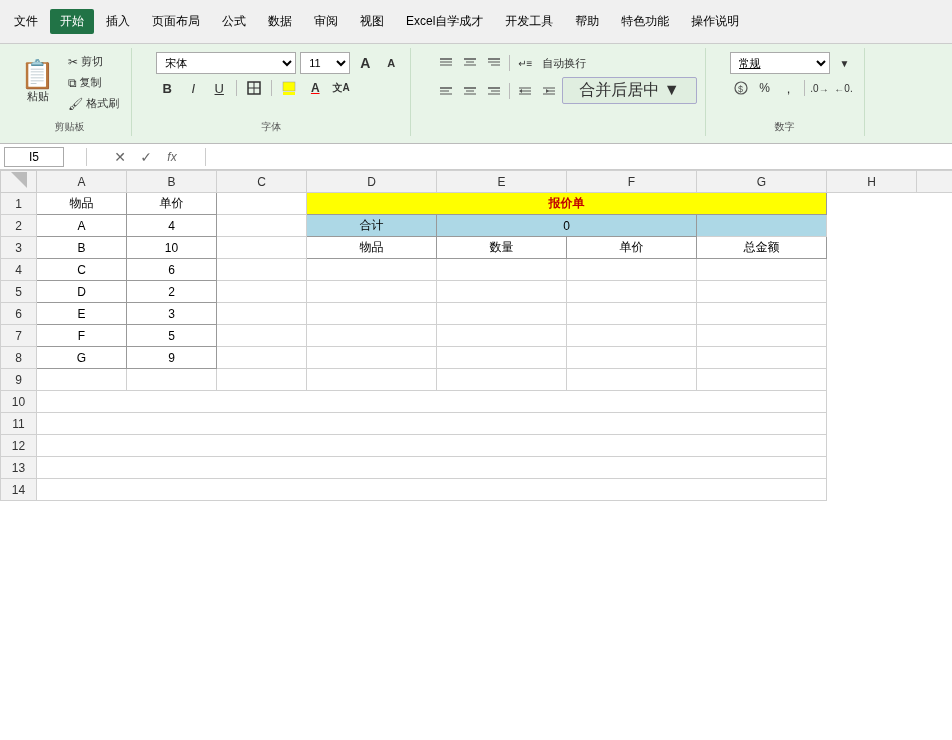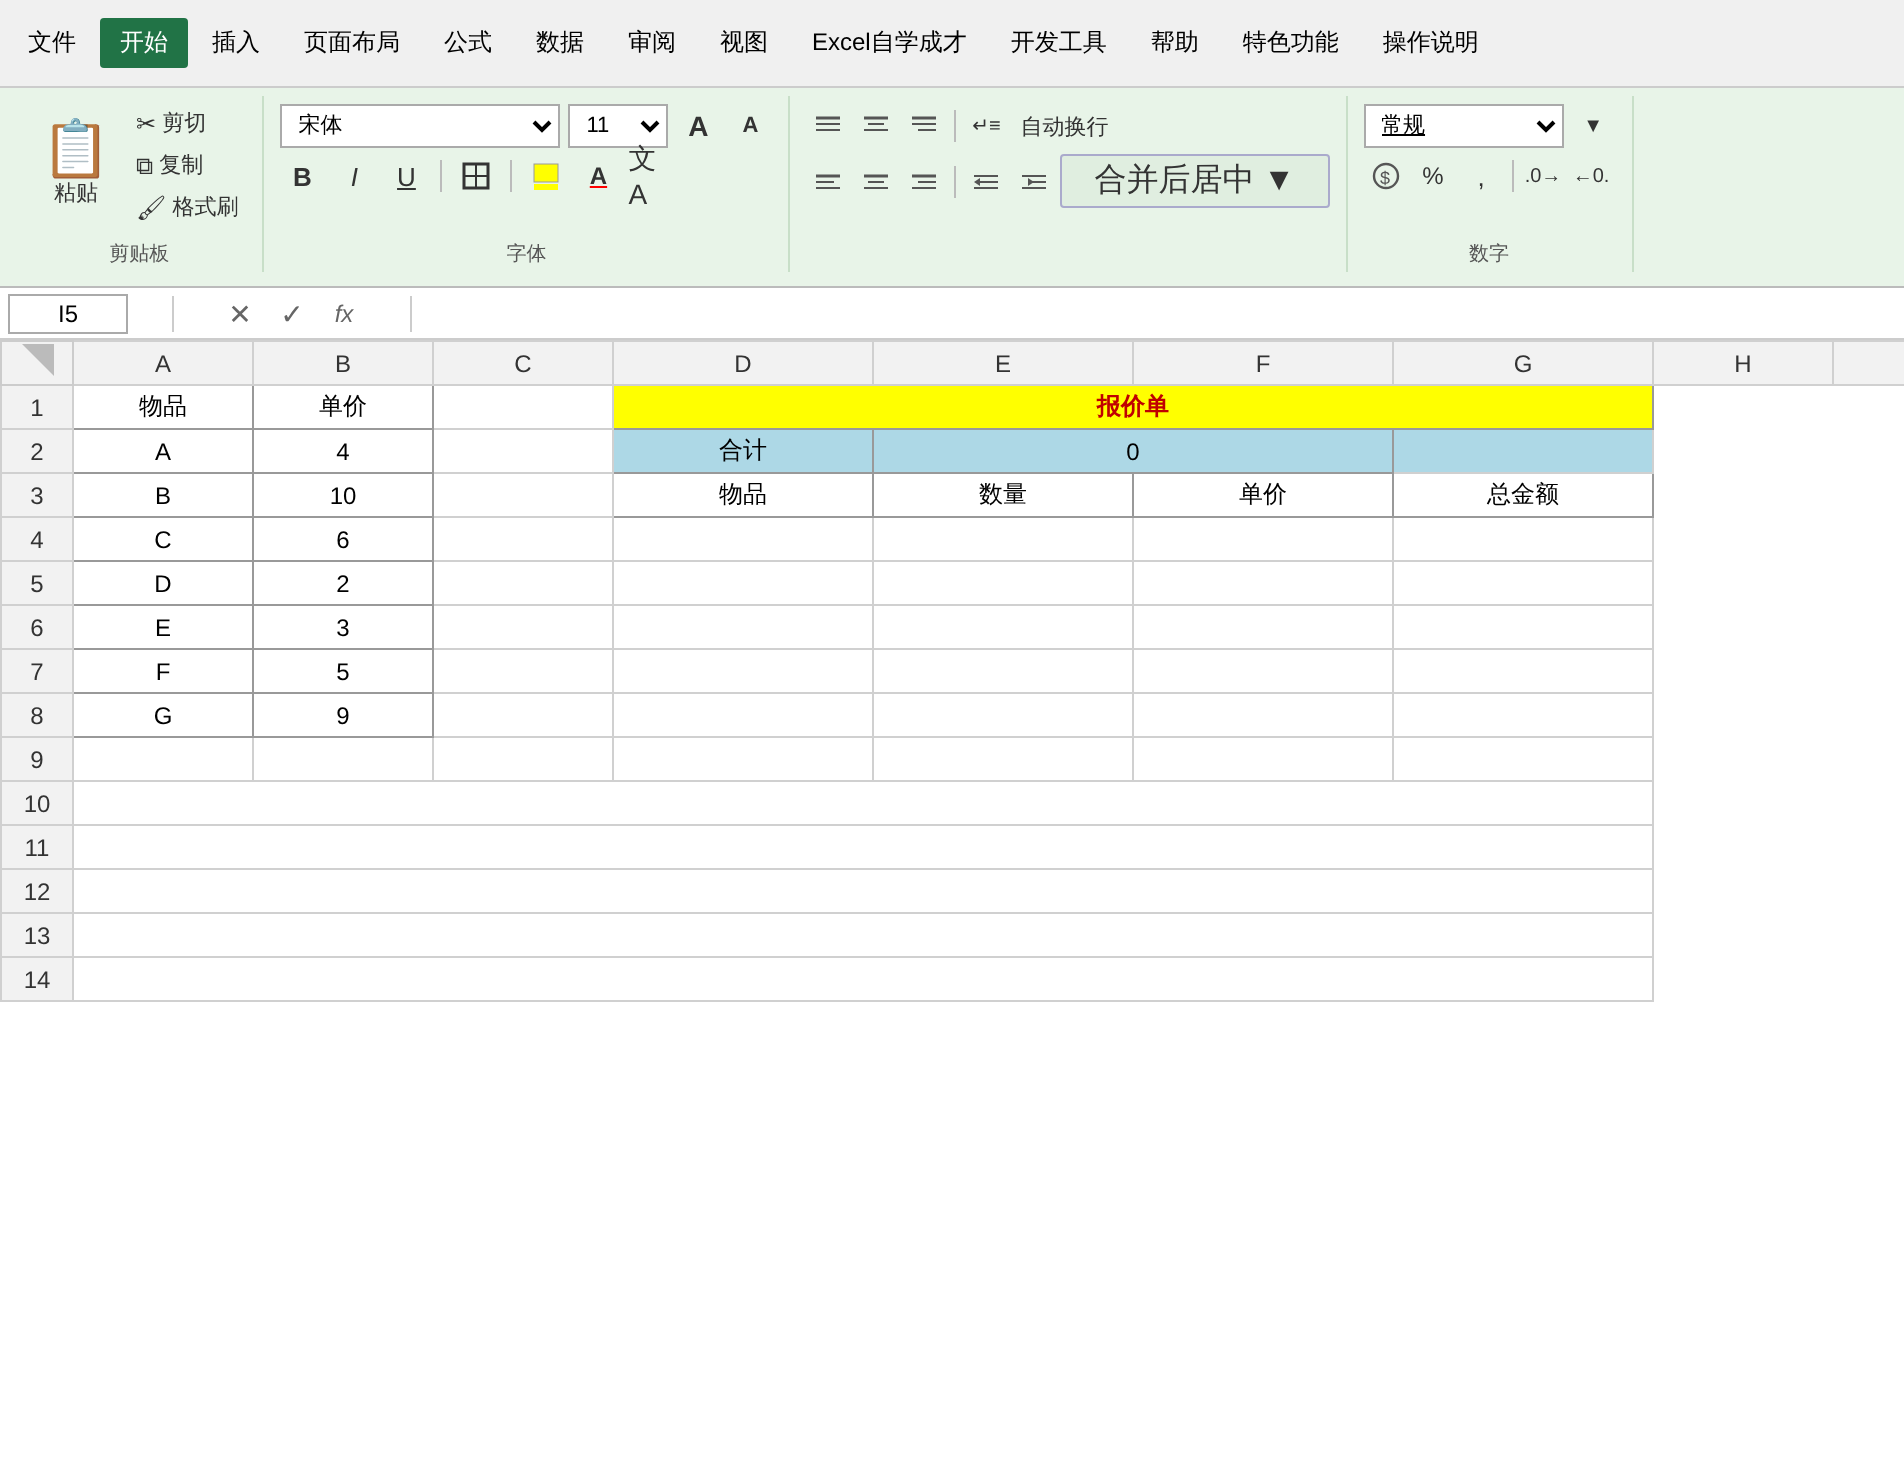--- a/index.html
+++ b/index.html
@@ -118,20 +118,21 @@
       display: flex;
       flex-direction: column;
       gap: 3px;
       padding-bottom: 14px;
     }
 
     .font-row {
       display: flex;
       align-items: center;
       gap: 4px;
+      margin-left: 16px;
     }
 
     .font-selector {
       width: 140px;
       height: 22px;
       border: 1px solid #aaa;
       background: #fff;
       font-size: 11px;
       padding: 0 4px;
       cursor: pointer;
@@ -403,21 +404,21 @@
           <div class="separator"></div>
           <span class="icon-btn">
             <svg width="14" height="14">
                 <rect x="1" y="1" width="12" height="9" fill="#ffff00" stroke="#999" stroke-width="0.5"></rect>
                 <rect x="1" y="11" width="12" height="3" fill="#ffff00"></rect>
               </svg>
           </span>
           <span class="icon-btn">
             <span style="font-weight:bold;font-size:12px;" class="a-underline">A</span>
           </span>
-          <span class="icon-btn" style="font-size:14px;font-weight:normal;">文A</span>
+          <span class="icon-btn" style="font-size:10px;font-weight:bold;">文A</span>
         </div>
       </div>
       <span class="ribbon-group-label">字体</span>
     </div>
 
     <div class="ribbon-group" style="min-width:220px;">
       <div class="align-group-content">
         <div class="font-row" style="gap:2px;">
 
           <span class="icon-btn">

